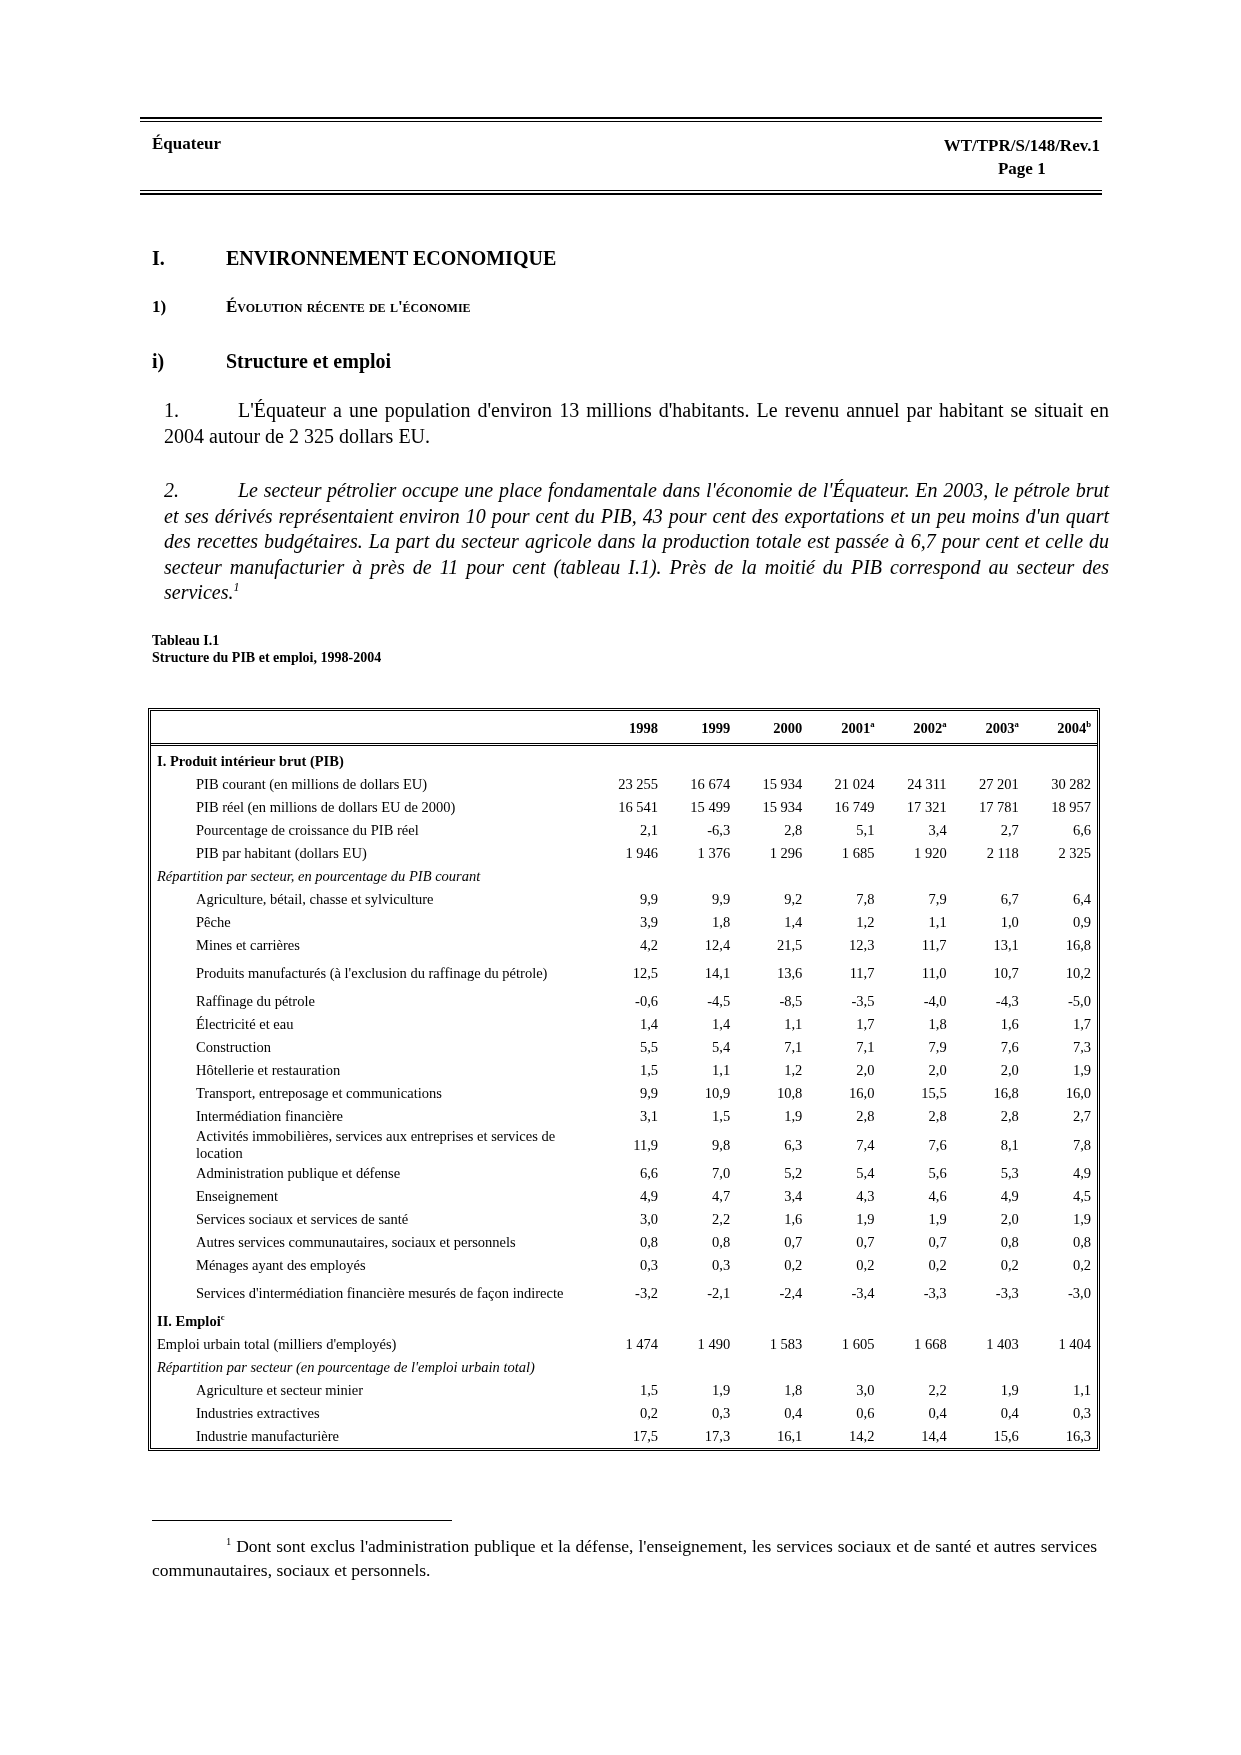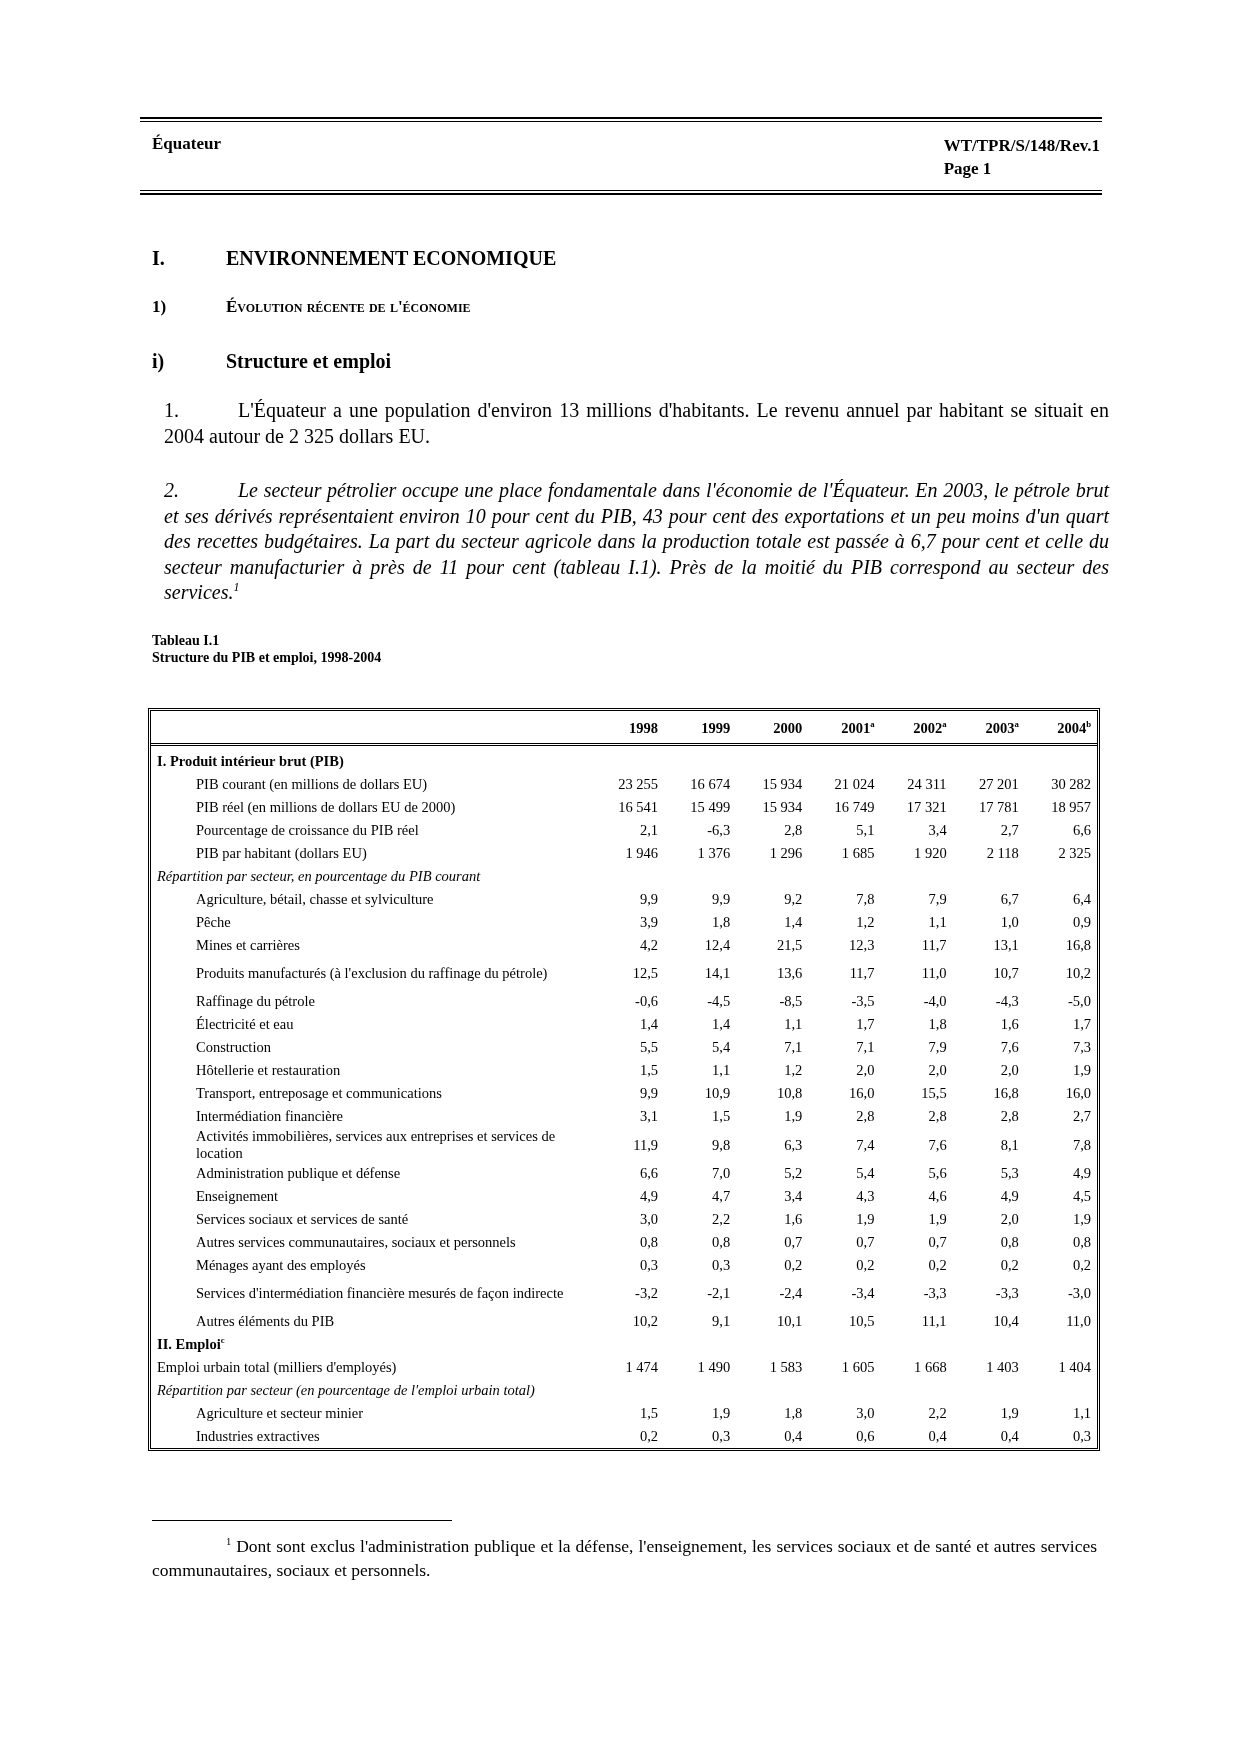--- a/index.html
+++ b/index.html
@@ -3,21 +3,21 @@
 <meta charset="utf-8">
 <style>
   html, body { margin: 0; padding: 0; background: #ffffff; }
   body { width: 1241px; height: 1755px; position: relative; font-family: "Liberation Serif", serif; color: #000; }
   .page { position: absolute; left: 0; top: 0; width: 1241px; height: 1755px; }
 
   
   .hdr-rule-top { position: absolute; left: 140px; top: 117px; width: 962px; height: 0; border-top: 2px solid #000; }
   .hdr-rule-top2 { position: absolute; left: 140px; top: 121px; width: 962px; height: 0; border-top: 1px solid #000; }
   .hdr-left { position: absolute; left: 152px; top: 134px; font-weight: bold; font-size: 17px; }
-  .hdr-right { position: absolute; right: 141px; top: 134px; font-weight: bold; font-size: 17px; text-align: left; line-height: 23px; }
+  .hdr-right { position: absolute; right: 141px; top: 134px; font-weight: bold; font-size: 17px; text-align: center; line-height: 23px; }
   .hdr-rule-bot { position: absolute; left: 140px; top: 190px; width: 962px; height: 0; border-top: 1px solid #000; }
   .hdr-rule-bot2 { position: absolute; left: 140px; top: 193px; width: 962px; height: 0; border-top: 2px solid #000; }
 
   
   .h { position: absolute; left: 152px; font-weight: bold; }
   .h .num { display: inline-block; width: 74px; }
   .h1 { top: 247px; font-size: 20px; }
   .h2 { top: 297px; font-size: 17px; font-variant: small-caps; }
   .h3 { top: 350px; font-size: 20px; }
 
@@ -321,30 +321,20 @@
           <tr class="tall">
             <td class="lab ind"><span>Services d'intermédiation financière mesurés de façon indirecte</span></td>
             <td>-3,2</td>
             <td>-2,1</td>
             <td>-2,4</td>
             <td>-3,4</td>
             <td>-3,3</td>
             <td>-3,3</td>
             <td>-3,0</td>
           </tr>
-          <tr>
-            <td class="lab ind"><span>Autres éléments du PIB</span></td>
-            <td>10,2</td>
-            <td>9,1</td>
-            <td>10,1</td>
-            <td>10,5</td>
-            <td>11,1</td>
-            <td>10,4</td>
-            <td>11,0</td>
-          </tr>
           <tr class="section">
             <td class="lab" colspan="8"><span>II.  Emploi</span><sup>c</sup></td>
           </tr>
           <tr>
             <td class="lab"><span>Emploi urbain total (milliers d'employés)</span></td>
             <td>1 474</td>
             <td>1 490</td>
             <td>1 583</td>
             <td>1 605</td>
             <td>1 668</td>
@@ -367,20 +357,30 @@
           <tr>
             <td class="lab ind"><span>Industries extractives</span></td>
             <td>0,2</td>
             <td>0,3</td>
             <td>0,4</td>
             <td>0,6</td>
             <td>0,4</td>
             <td>0,4</td>
             <td>0,3</td>
           </tr>
+          <tr>
+            <td class="lab ind"><span>Industrie manufacturière</span></td>
+            <td>17,5</td>
+            <td>17,3</td>
+            <td>16,1</td>
+            <td>14,2</td>
+            <td>14,4</td>
+            <td>15,6</td>
+            <td>16,3</td>
+          </tr>
         </tbody>
     </table>
   </div>
 
   <div class="fn-rule"></div>
   <div class="fn"><sup>1</sup><span> Dont sont exclus l'administration publique et la défense, l'enseignement, les services sociaux et de santé et autres services communautaires, sociaux et personnels.</span></div>
 
 </div>
 
 </body></html>

